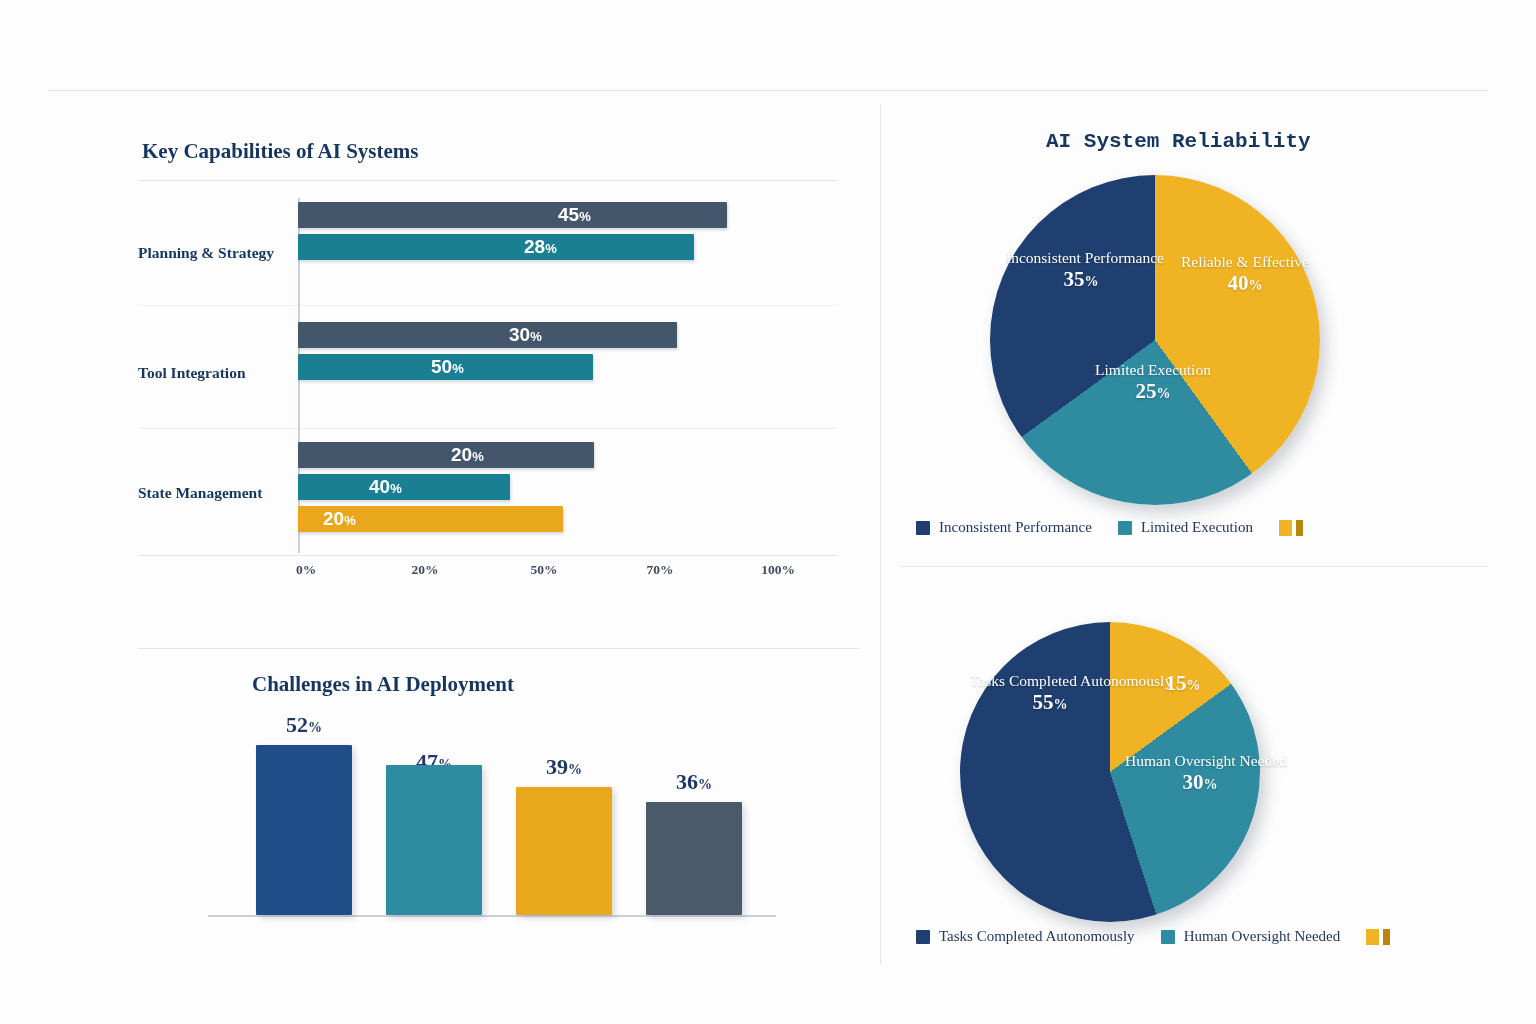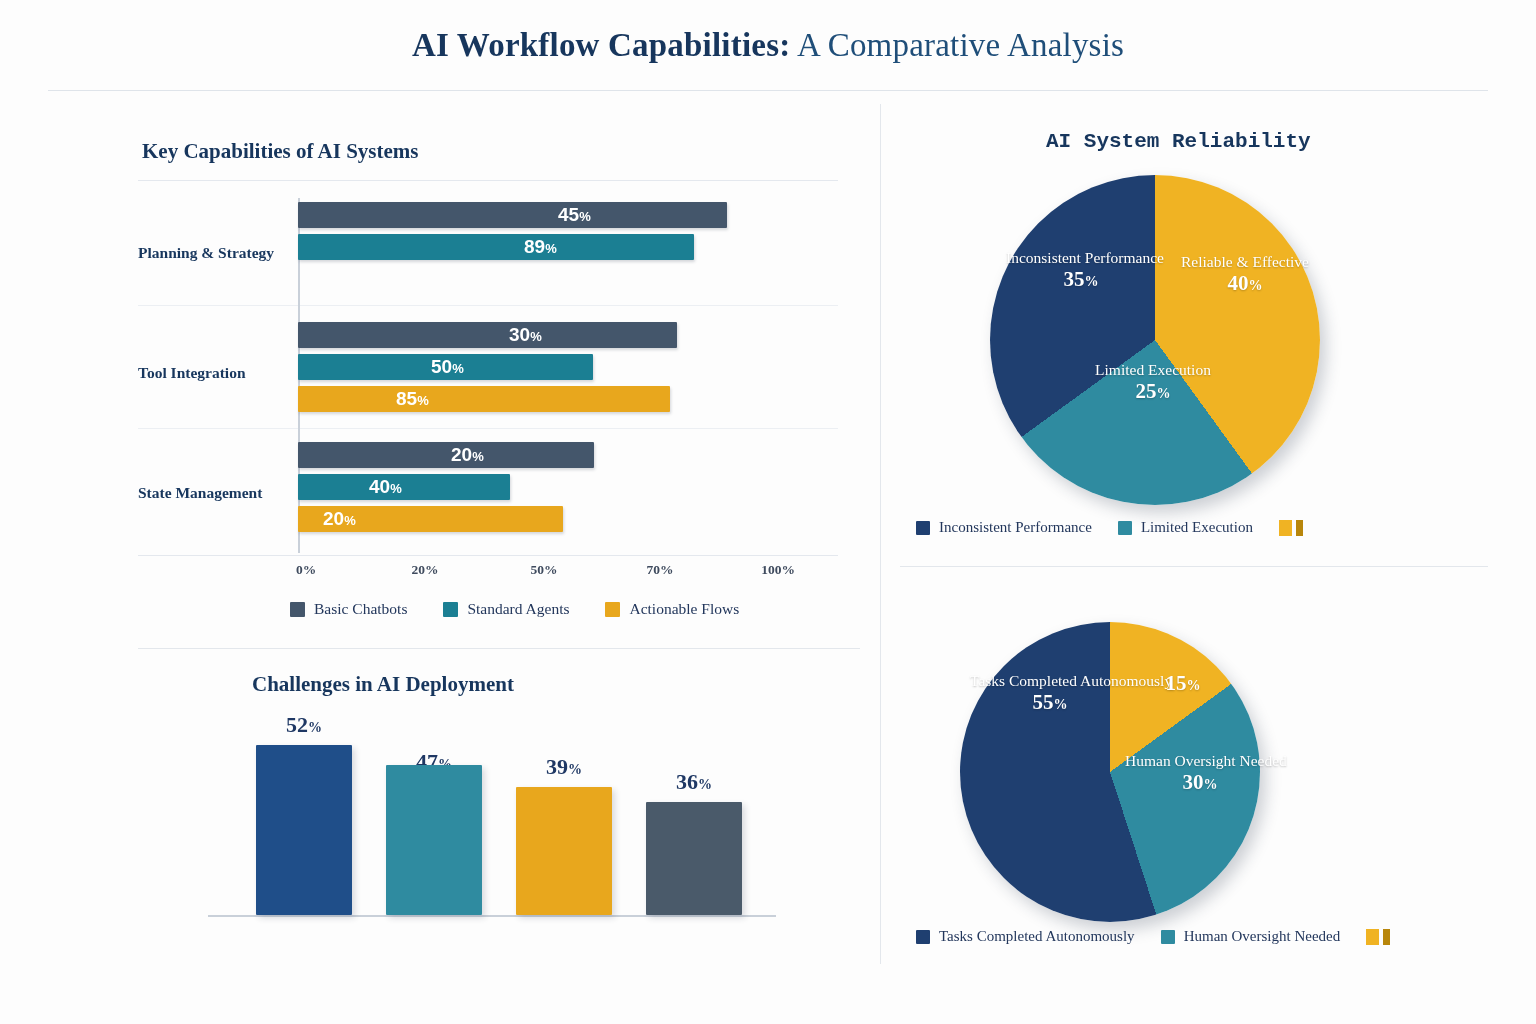--- a/index.html
+++ b/index.html
@@ -235,25 +235,20 @@
   .pie-legend .legend-text { font-size: 15px; }
   .legend-partial { display: flex; align-items: center; gap: 4px; }
   .legend-partial .sw1 { width: 13px; height: 16px; }
   .legend-partial .sw2 { width: 7px; height: 16px; }
 </style>
 </head>
 <body>
 
 <div class="page">
 
-  <div class="title-bar">
-    <div class="title">
-      <span class="strong">AI Workflow Capabilities:</span><span class="light"> A Comparative Analysis</span>
-    </div>
-  </div>
   <div class="title-rule"></div>
   <div class="col-divider"></div>
   <div class="row-divider-left"></div>
   <div class="row-divider-right"></div>
 
   <div class="panel-title" id="col-title">Challenges in AI Deployment</div>
   <div class="panel-title" id="bars-title">Key Capabilities of AI Systems</div>
   <div class="panel-title" id="pie1-title">AI System Reliability</div>
 
   <div class="bars">
@@ -265,40 +260,35 @@
 
     <div class="group" style="top:22px">
       <div class="group-label" style="top:42px">Planning &amp; Strategy</div>
       <div class="bar-row" style="top:0px">
         <div class="bar" style="width:429px;background:#44566b">
           <span class="val" style="right:auto;left:260px"><span>45</span><span class="pct">%</span></span>
         </div>
       </div>
       <div class="bar-row" style="top:32px">
         <div class="bar" style="width:396px;background:#1b7f93">
-          <span class="val" style="right:auto;left:226px"><span>89</span><span class="pct">%</span></span>
+          <span class="val" style="right:auto;left:226px"><span>28</span><span class="pct">%</span></span>
         </div>
       </div>
     </div>
 
     <div class="group" style="top:142px">
       <div class="group-label" style="top:42px">Tool Integration</div>
       <div class="bar-row" style="top:0px">
         <div class="bar" style="width:379px;background:#44566b">
           <span class="val" style="right:auto;left:211px"><span>30</span><span class="pct">%</span></span>
         </div>
       </div>
       <div class="bar-row" style="top:32px">
         <div class="bar" style="width:295px;background:#1b7f93">
           <span class="val" style="right:auto;left:133px"><span>50</span><span class="pct">%</span></span>
-        </div>
-      </div>
-      <div class="bar-row" style="top:64px">
-        <div class="bar" style="width:372px;background:#e8a71d">
-          <span class="val" style="right:auto;left:98px"><span>85</span><span class="pct">%</span></span>
         </div>
       </div>
     </div>
 
     <div class="group" style="top:262px">
       <div class="group-label" style="top:42px">State Management</div>
       <div class="bar-row" style="top:0px">
         <div class="bar" style="width:296px;background:#44566b">
           <span class="val" style="right:auto;left:153px"><span>20</span><span class="pct">%</span></span>
         </div>
@@ -317,34 +307,20 @@
 
     <div class="x-axis-labels">
       <span class="x-tick" style="left:8px">0%</span>
       <span class="x-tick" style="left:127px">20%</span>
       <span class="x-tick" style="left:246px">50%</span>
       <span class="x-tick" style="left:362px">70%</span>
       <span class="x-tick" style="left:480px">100%</span>
     </div>
   </div>
 
-  <div class="bar-legend">
-    <div class="legend-item">
-      <span class="legend-swatch" style="background:#44566b"></span>
-      <span class="legend-text">Basic Chatbots</span>
-    </div>
-    <div class="legend-item">
-      <span class="legend-swatch" style="background:#1b7f93"></span>
-      <span class="legend-text">Standard Agents</span>
-    </div>
-    <div class="legend-item">
-      <span class="legend-swatch" style="background:#e8a71d"></span>
-      <span class="legend-text">Actionable Flows</span>
-    </div>
-  </div>
 
   <div class="cols">
     <div class="col-baseline"></div>
 
     <div class="col-item" style="left:56px;">
       <div class="col-val" style="bottom:177px"><span>52</span><span class="pct">%</span></div>
       <div class="col-bar" style="height:170px;background:#1f4e89"></div>
 
     </div>
 

